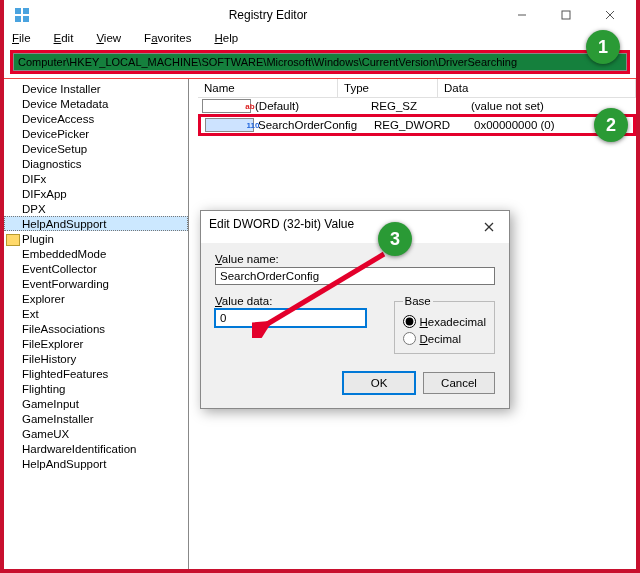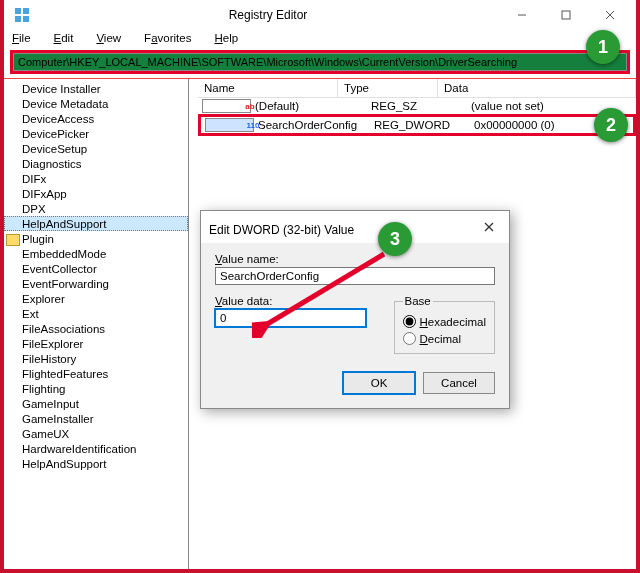--- a/index.html
+++ b/index.html
@@ -31,21 +31,21 @@
   .row.hl { border: 3px solid #e3002b; }
   .val-icon { width: 16px; height: 14px; margin: 0 4px; display: inline-flex; align-items: center; justify-content: center; font-size: 8px; font-weight: bold; border: 1px solid #888; padding-left: 47px; }
   .val-icon.sz { color: #d22; background: #fff; }
   .val-icon.dw { color: #26d; background: #cde3ff; }
   .cell { overflow: hidden; white-space: nowrap; }
   .cell.name { width: 116px; }
   .cell.type { width: 100px; }
   .cell.data { flex: 1; }
   
   .dialog { position: absolute; left: 200px; top: 210px; width: 310px; background: #f0f0f0; border: 1px solid #888; box-shadow: 3px 3px 12px rgba(0,0,0,0.35); }
-  .dlg-title { display: flex; align-items: flex-end; padding: 6px 8px; background: #fff; }
+  .dlg-title { display: flex; align-items: flex-start; padding: 6px 8px; background: #fff; }
   .dlg-title-text { flex: 1; color: #000; font-size: 12px; }
   .dlg-close { width: 24px; height: 20px; display: flex; align-items: center; justify-content: center; }
   .dlg-body { padding: 10px 14px 14px 14px; }
   .lbl { display: block; margin-bottom: 2px; color: #000; }
   .lbl u { text-decoration: underline; }
   .txt { width: 100%; border: 1px solid #777; padding: 2px 4px; background: #fff; margin-bottom: 10px; }
   .txt.focus { border: 1px solid #0078d7; outline: 1px solid #0078d7; }
   .rowflex { display: flex; gap: 28px; }
   .leftcol { flex: 1; }
   .fieldset { border: 1px solid #bbb; padding: 4px 8px 8px 8px; width: 97px; }

